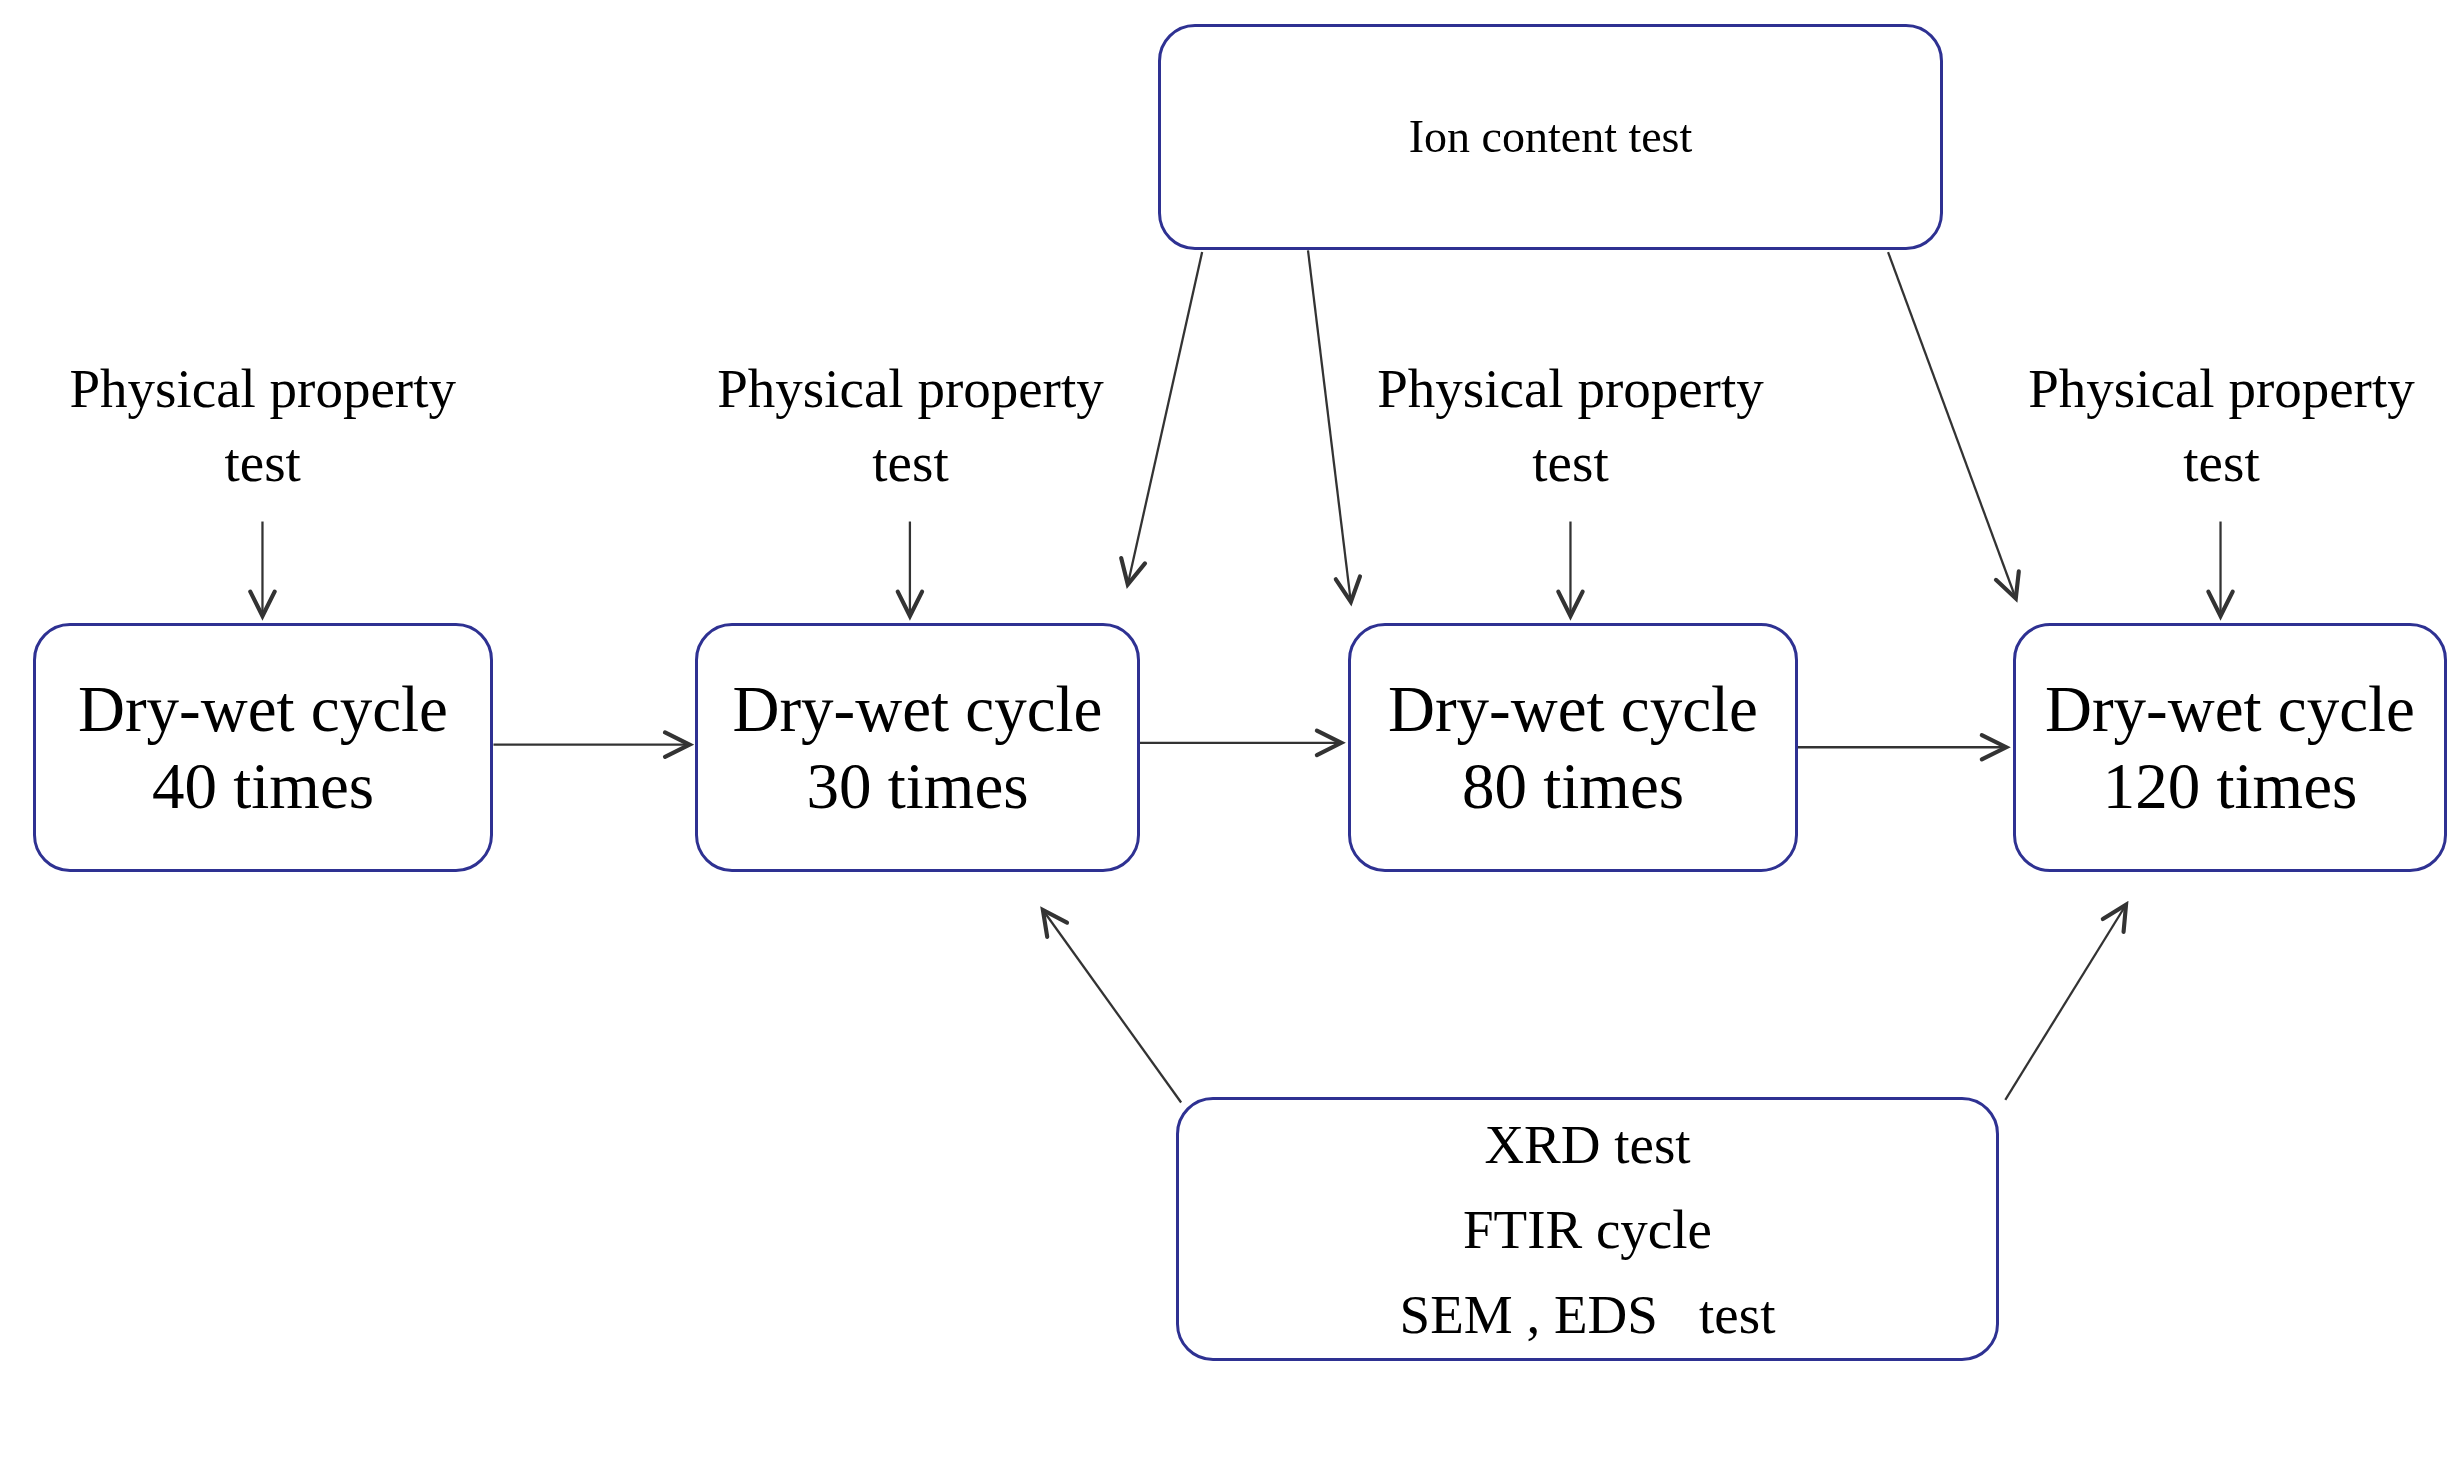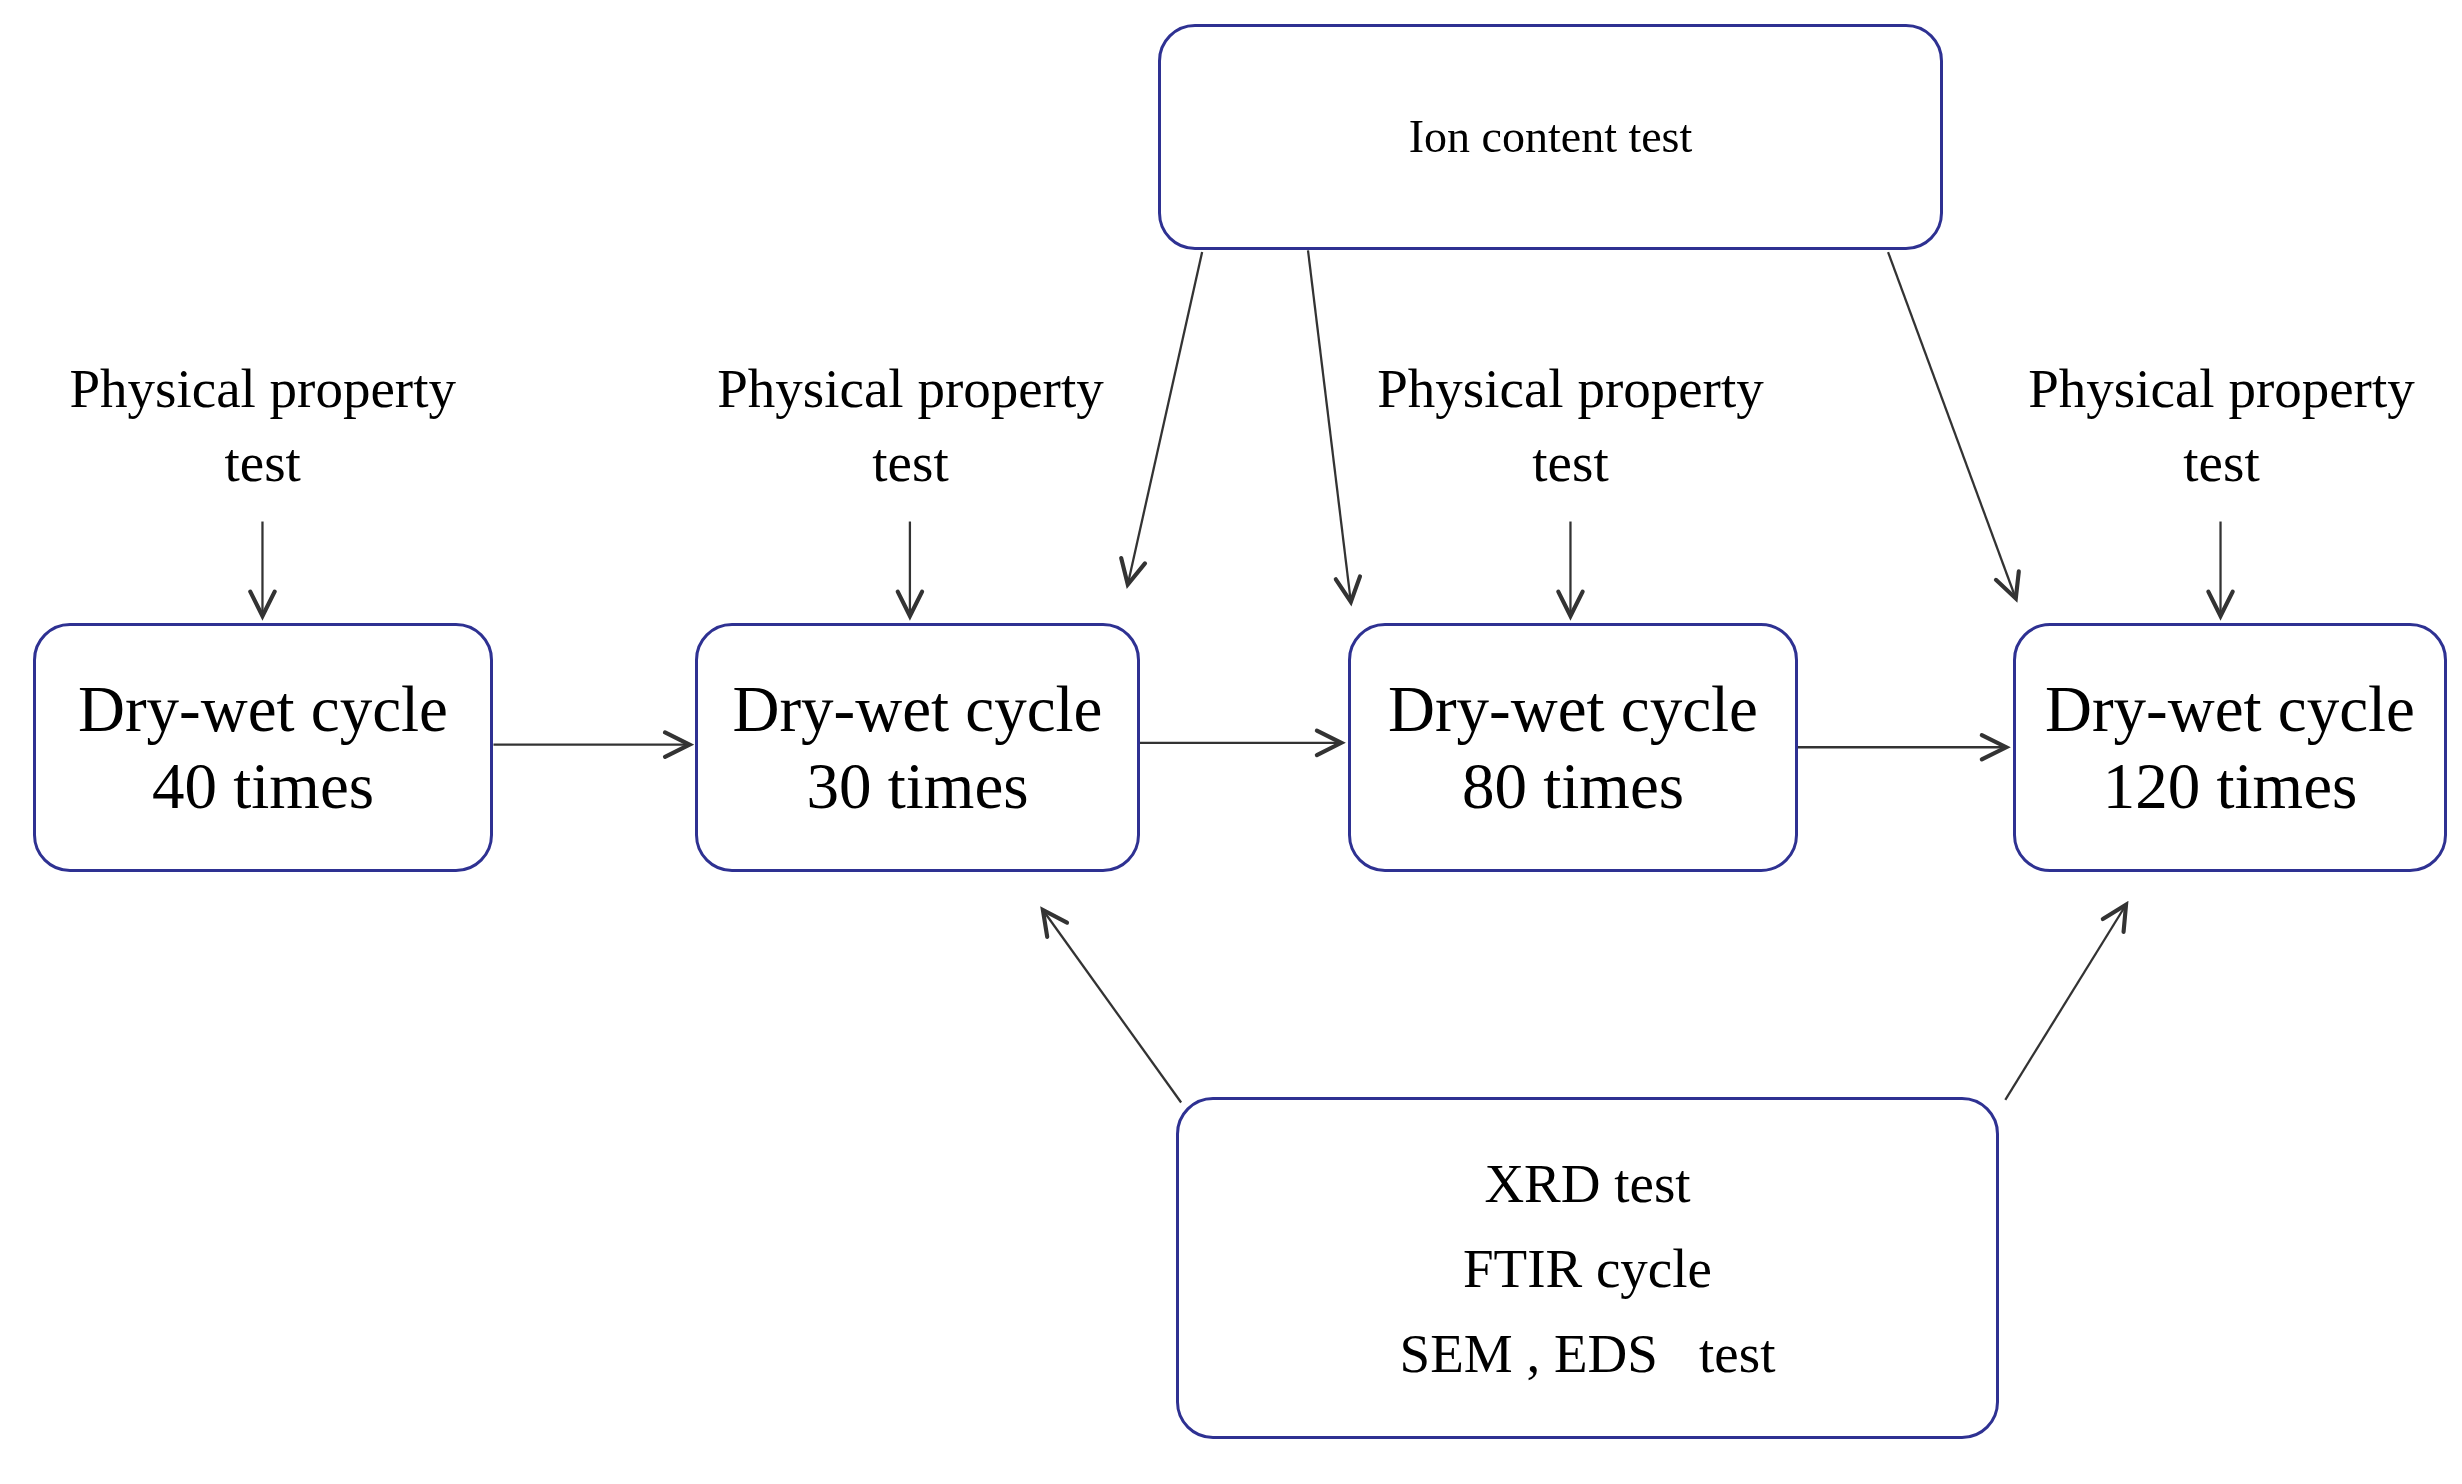--- a/index.html
+++ b/index.html
@@ -37,21 +37,21 @@
     align-items: center;
     justify-content: center;
     text-align: center;
   }
   .ion-box { left: 1125px; top: 23.6px; width: 785px; height: 226px; font-size: 46px; margin-left: 33px; }
   .cycle-box { top: 623px; height: 249px; font-size: 65px; line-height: 77px; }
   .cycle-box-20  { left: 33px;   width: 460px; }
   .cycle-box-40  { left: 695px;  width: 445px; }
   .cycle-box-80  { left: 1348px; width: 450px; }
   .cycle-box-120 { left: 2013px; width: 434px; }
-  .analysis-box { left: 1176px; top: 1097px; width: 823px; height: 342px; font-size: 55px; line-height: 85px; }
+  .analysis-box { left: 1176px; top: 1097px; width: 823px; height: 264px; font-size: 55px; line-height: 85px; }
   .analysis-box .analysis-line { white-space: pre; }
   .pp-label {
     position: absolute;
     top: 352px;
     width: 543px;
     font-size: 55px;
     line-height: 74px;
     text-align: center;
   }
   .pp-label-1 { left: -8.8px; }

